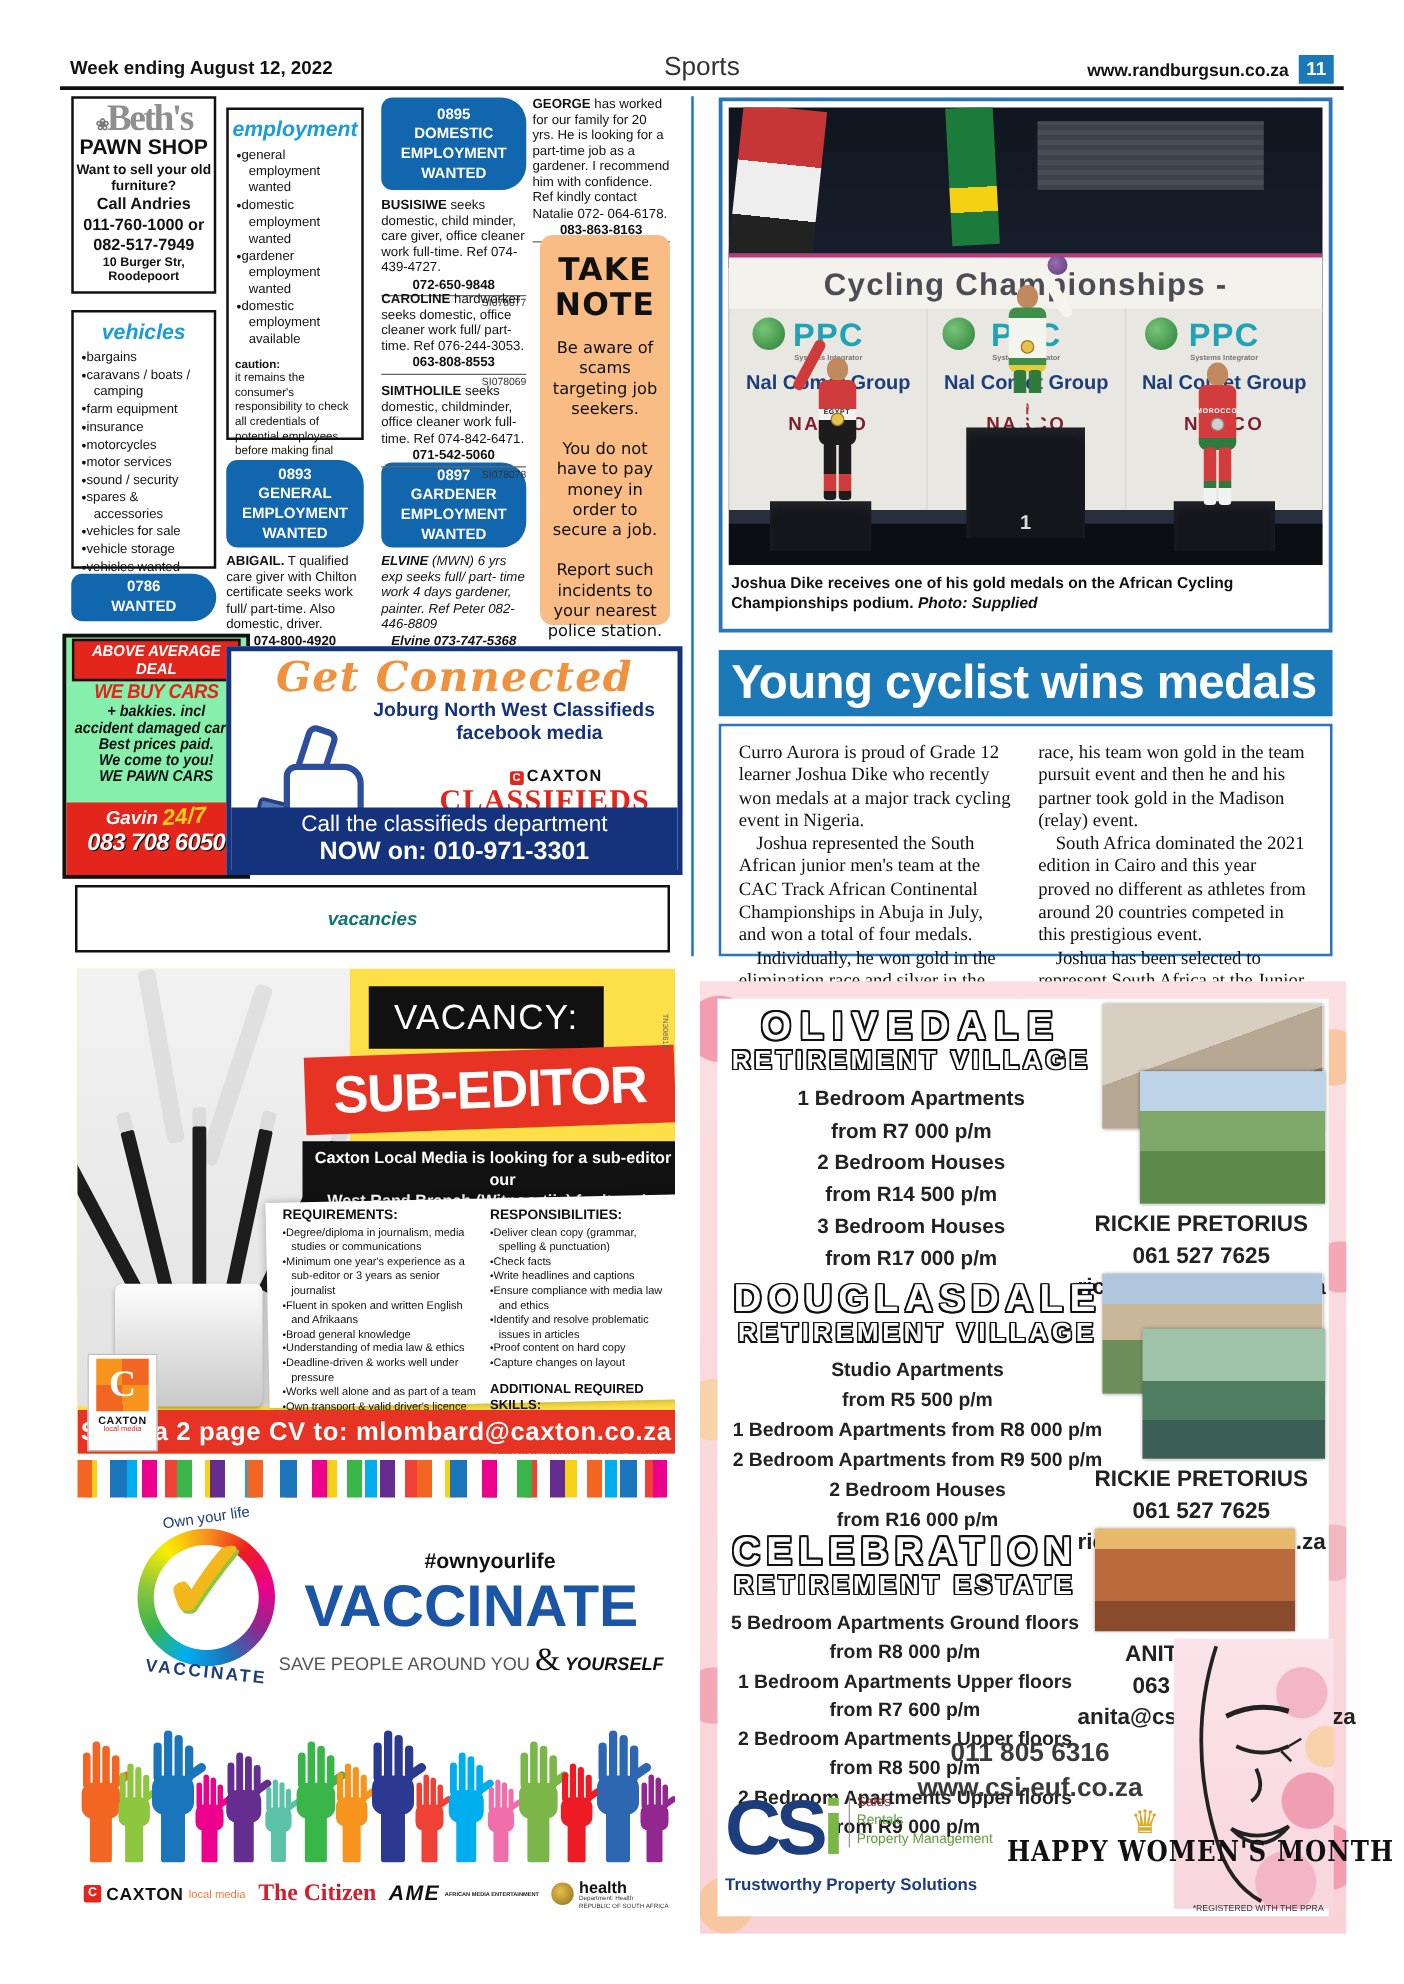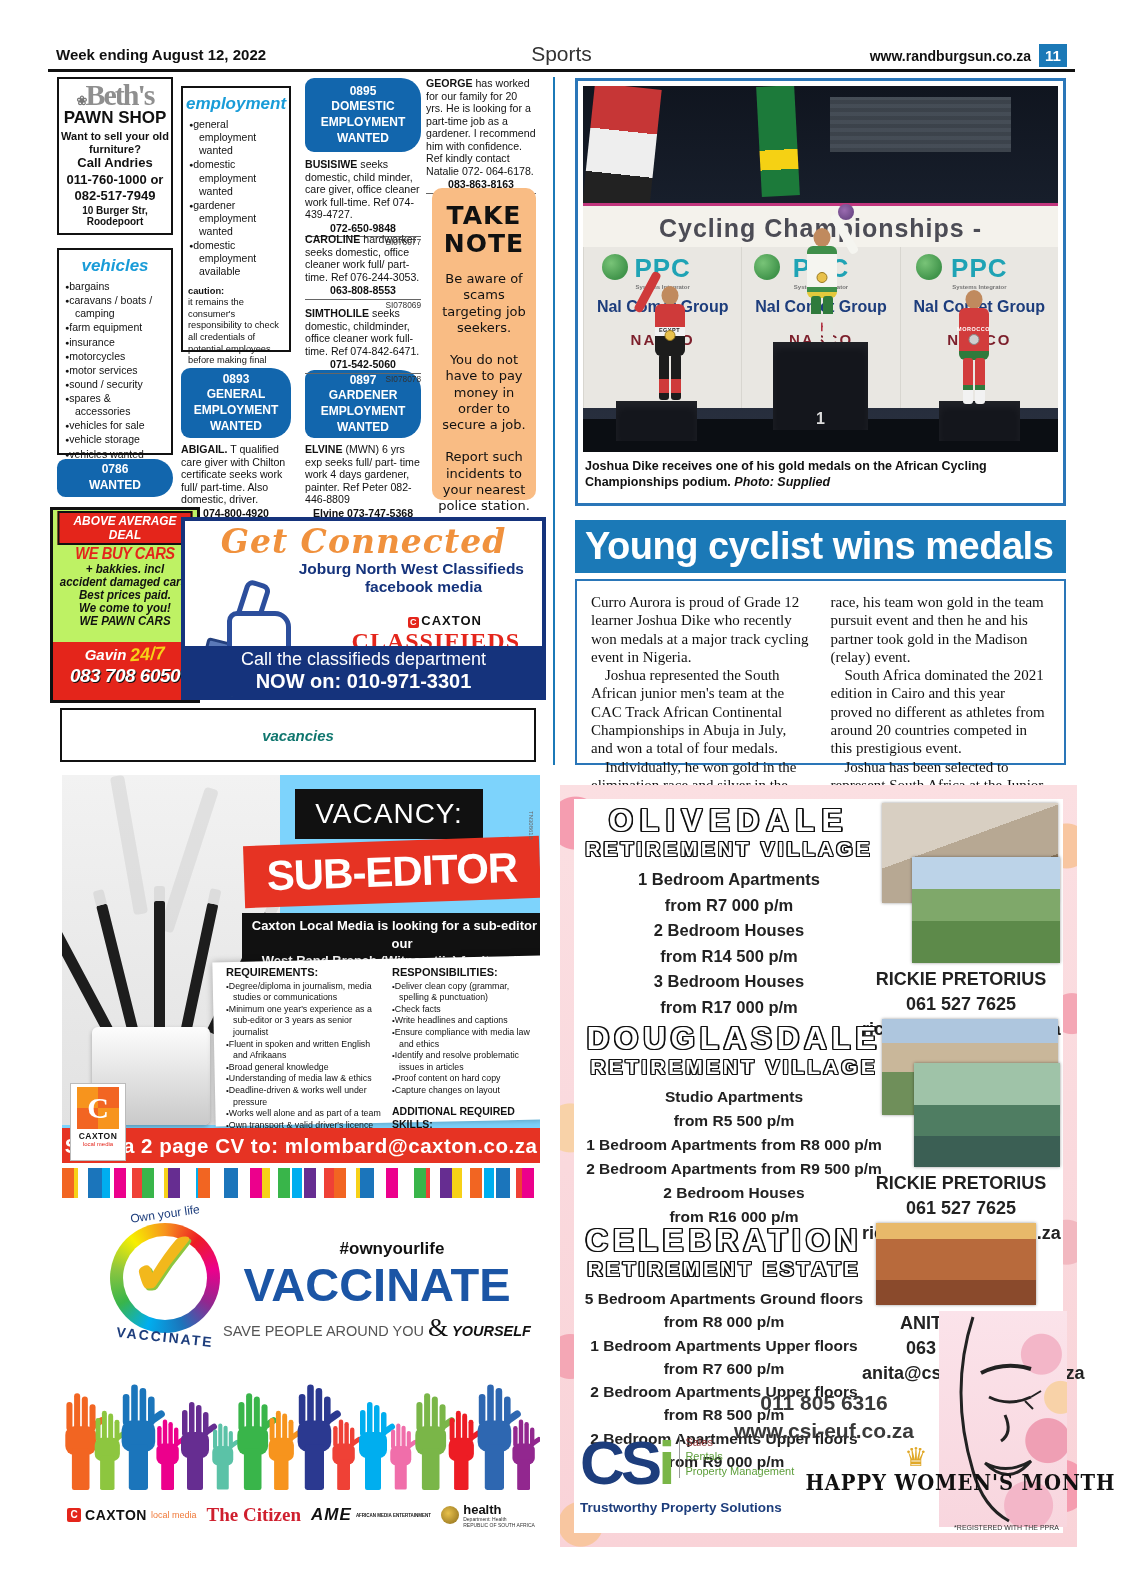--- a/index.html
+++ b/index.html
@@ -35,27 +35,27 @@
   #pill-0895{left:305px;top:78px;width:116px;height:74px;}
   #pill-0897{left:305px;top:370px;width:116px;height:68px;}
   .entry{font-size:10.6px;line-height:1.18;}
   .entry .lead{font-weight:bold;}
   .entry-phone{font-weight:bold;text-align:center;margin-top:1px;}
   .entry-code{border-top:1px solid #666;text-align:right;font-size:8.3px;color:#333;margin-top:2px;padding-top:1px;}
   #busisiwe{left:305px;top:158px;width:116px;}
   #caroline{left:305px;top:233px;width:116px;}
   #simtholile{left:305px;top:307px;width:116px;}
   #abigail{left:181px;top:443px;width:110px;}
-  #elvine{left:305px;top:443px;width:116px;}
+  #elvine{left:305px;top:443px;width:116px;font-style:italic;}
   #george{left:426px;top:77px;width:110px;}
   #take-note{left:432px;top:188px;width:104px;height:312px;background:#f9bc84;border-radius:10px;text-align:center;font-family:"DejaVu Sans",sans-serif;box-sizing:border-box;padding:14px 6px;}
   .tn-title{font-size:25px;font-weight:bold;letter-spacing:1px;line-height:1.1;margin-bottom:14px;}
   .tn-paras p{font-size:13px;line-height:1.25;margin:0 0 16px;}
   
-  #webuycars{left:50px;top:507px;width:150px;height:196px;border:3px solid #111;box-sizing:border-box;background:#bef264;overflow:hidden;}
+  #webuycars{left:50px;top:507px;width:150px;height:196px;border:3px solid #111;box-sizing:border-box;background:#86efac;overflow:hidden;}
   .wbc-banner{background:#e4251b;color:#fff;font-weight:bold;font-style:italic;font-size:12.5px;text-align:center;border:2px solid #111;margin:1px;padding:1px 0;transform:scaleX(.95);}
   .wbc-body{text-align:center;font-weight:bold;font-style:italic;line-height:1.05;transform:scaleX(.92);}
   .wbc-red{color:#e4251b;font-size:16px;letter-spacing:-.5px;}
   .wbc-line{font-size:12.5px;}
   .wbc-bottom{position:absolute;left:0;right:0;bottom:0;height:58px;background:#e4251b;color:#fff;text-align:center;font-weight:bold;font-style:italic;}
   .wbc-gavin{font-size:15px;display:inline-block;margin-top:4px;}
   .wbc-247{color:#f7d117;font-size:18px;display:inline-block;margin-left:4px;transform:rotate(-4deg);}
   .wbc-phone{font-size:19px;letter-spacing:-.5px;text-shadow:1px 1px 0 #111;}
   .wbc-code{position:absolute;right:1px;top:52px;writing-mode:vertical-rl;font-size:6px;color:#555;font-style:normal;}
   
@@ -117,21 +117,21 @@
   #ath-ma .leg{background:linear-gradient(180deg,#d23c3c 0 58%,#2f7a3c 58% 70%,#f2f2f2 70%);}
   .bouquet{position:absolute;width:16px;height:16px;border-radius:50%;background:radial-gradient(circle at 40% 40%,#9a6bb0,#5b3b77);}
   #headline-bar{left:575px;top:520px;width:491px;height:53px;background:#1b79b7;color:#fff;display:flex;align-items:center;padding-left:10px;box-sizing:border-box;font-weight:bold;font-size:38px;letter-spacing:-.5px;}
   #caption{font-size:12.5px;font-weight:bold;line-height:1.3;padding:6px 2px 0;}
   #caption i{font-style:italic;text-align:center;}
   #article-box{left:575px;top:579px;width:491px;height:186px;border:2px solid #2a76b8;box-sizing:border-box;padding:12px 14px;display:flex;gap:20px;background:#fff;}
   .article-col{flex:1;font-family:"Liberation Serif",serif;font-size:15px;line-height:1.22;}
   .article-col p{margin:0;}
   .article-col p + p{text-indent:14px;}
   
-  #vacancy-ad{left:62px;top:775px;width:478px;height:388px;background:#7dd3fc;overflow:hidden;}
+  #vacancy-ad{left:62px;top:775px;width:478px;height:388px;background:#fde047;overflow:hidden;}
   .pencils{position:absolute;left:0;top:0;width:218px;height:350px;background:linear-gradient(180deg,#f2f2f2,#e2e2e2);}
   .pencil{position:absolute;bottom:92px;width:11px;height:132px;background:#1d1d1d;border-radius:2px;transform-origin:50% 100%;}
   .pencil::before{content:"";position:absolute;top:-15px;left:0;width:11px;height:15px;background:#dcdcdc;border-radius:3px 3px 0 0;}
   .pcup{position:absolute;left:30px;bottom:0;width:118px;height:98px;background:linear-gradient(#fdfdfd,#c9c9c9);border-radius:6px;box-shadow:0 2px 4px rgba(0,0,0,.3);}
   .pblur{position:absolute;background:#cfcfcf;opacity:.5;border-radius:4px;}
   #vacancy-black{position:absolute;left:233px;top:14px;width:188px;height:50px;background:#111;color:#fff;font-size:28px;display:flex;align-items:center;justify-content:center;letter-spacing:1px;}
   #subeditor-red{position:absolute;left:182px;top:66px;width:296px;height:62px;background:#e63323;color:#fff;font-weight:900;font-size:42px;display:flex;align-items:center;justify-content:center;transform:rotate(-2deg);letter-spacing:-1px;}
   #vacancy-tagline{position:absolute;left:180px;top:138px;width:316px;background:#111;color:#fff;font-weight:bold;font-size:13px;text-align:center;padding:4px 2px;line-height:1.35;}
   #vacancy-panel{position:absolute;left:152px;top:184px;width:328px;height:164px;background:#fff;box-shadow:0 0 7px rgba(0,0,0,.3);transform:rotate(-1.2deg);}
   .vac-col{position:absolute;font-size:8.8px;line-height:1.32;}

